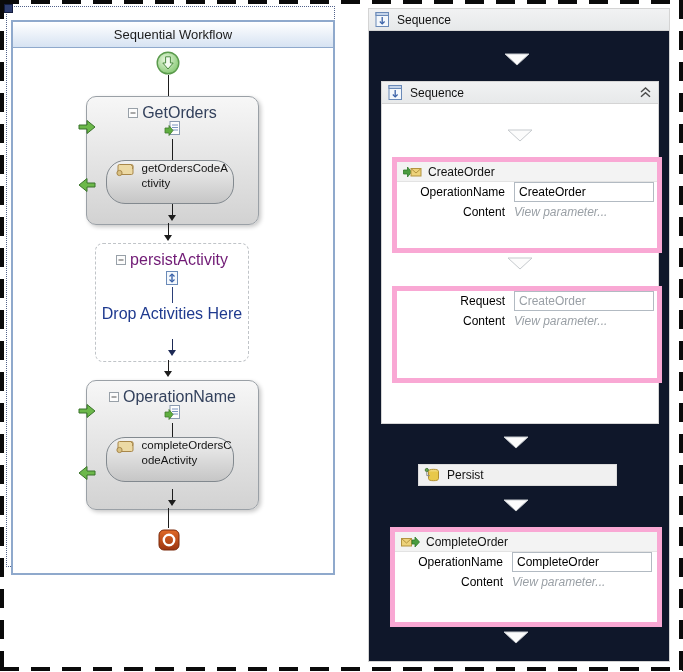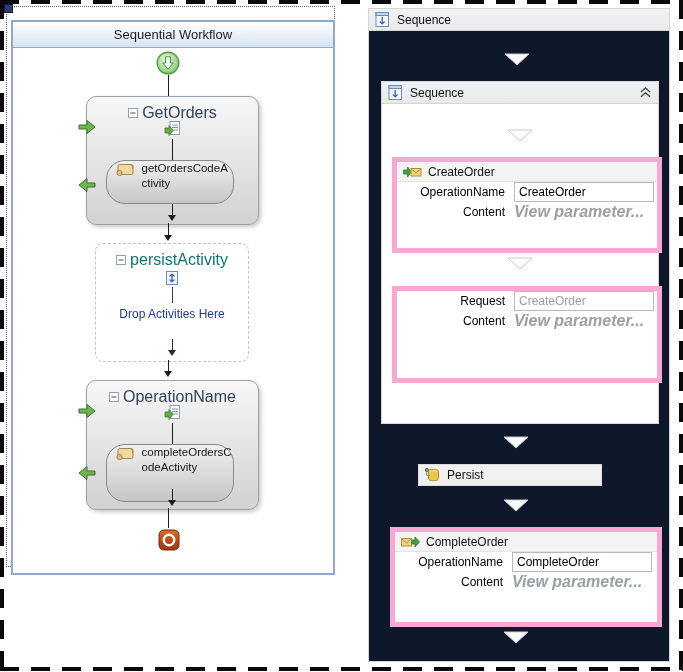--- a/index.html
+++ b/index.html
@@ -22,44 +22,44 @@
   .wf-canvas{position:relative;width:100%;height:523px;background:#fff;}
 
   .vline{position:absolute;width:1px;background:#1d1d1d;}
   .arrowhead{position:absolute;width:0;height:0;border-left:4px solid transparent;border-right:4px solid transparent;border-top:6px solid #1d1d1d;}
 
   .act-box{position:absolute;border:1px solid #9aa0a6;border-radius:10px;
            background:linear-gradient(#f7f7f7,#d2d2d2);box-shadow:2px 2px 4px rgba(0,0,0,.22);}
   .act-box.dashed{border:1px dashed #c0c4c8;background:#fff;box-shadow:none;border-radius:8px;}
   .act-title{position:absolute;left:0;right:0;top:7px;text-align:center;font-size:16px;color:#33415c;
              display:flex;justify-content:center;align-items:center;gap:4px;}
-  .act-title.blue{color:#0f766e;}
+  .act-title.blue{color:#701a75;}
   .child-box{position:absolute;border:1px solid #82898f;border-radius:19px;
              background:linear-gradient(#f0f0f0,#c6c6c6);display:flex;align-items:flex-start;padding-left:8px;box-sizing:border-box;}
   .child-text{width:98px;font-size:11.5px;line-height:15px;color:#141414;word-break:break-all;margin-left:6px;}
-  .drop-hint{position:absolute;left:0;right:0;text-align:center;font-size:12px;line-height:16px;color:#1f3a8f;}
+  .drop-hint{position:absolute;left:0;right:0;text-align:center;font-size:16px;line-height:16px;color:#1f3a8f;}
   .garrow{position:absolute;}
 
   
   .seq-outer{position:absolute;left:368px;top:8px;width:300px;height:652px;border:1px solid #d4d4d4;background:#0f172a;}
   .seq-header{height:22px;background:linear-gradient(#f1f2f3,#e7e9ea);border-bottom:1px solid #d4d4d4;
               display:flex;align-items:center;padding:0 6px;font-size:12px;color:#111;gap:7px;box-sizing:border-box;}
   .seq-header .spacer{flex:1;}
   .seq-inner{position:absolute;left:12px;top:72px;width:276px;height:341px;border:1px solid #d6d6d6;background:#fff;}
   .tri{position:absolute;}
   .wcf-box{position:absolute;border:5px solid #f9a8d4;background:#fff;}
   .wcf-head{height:20px;background:#f3f3f3;border-bottom:1px solid #e3e3e3;display:flex;align-items:center;
             padding:0 6px;gap:6px;font-size:12px;color:#111;box-sizing:border-box;}
   .prop-row{display:flex;align-items:center;margin:0 8px 0 8px;height:20px;}
   .prop-label{width:100px;text-align:right;padding-right:9px;font-size:12px;color:#000;flex:none;}
   .prop-input{width:130px;height:16px;border:1px solid #b2bac2;font-family:"Liberation Sans",sans-serif;
               font-size:12px;padding:1px 4px;color:#000;background:#fff;}
   .prop-input.ghost{color:#9aa0a6;}
-  .prop-link{font-style:italic;color:#9aa0a6;font-size:16px;font-weight:bold;}
-  .persist-bar{position:absolute;left:49px;top:455px;width:184px;height:22px;background:#f0f0f0;
+  .prop-link{font-style:italic;color:#9aa0a6;font-size:12px;}
+  .persist-bar{position:absolute;left:49px;top:455px;width:199px;height:22px;background:#f0f0f0;
                border:1px solid #dcdcdc;display:flex;align-items:center;gap:7px;padding:0 5px;box-sizing:border-box;
                font-size:12px;color:#111;}
 </style>
 </head>
 <body>
 
 <div class="screen">
 
   <div class="dash top"></div>
   <div class="dash bottom"></div>
@@ -154,21 +154,21 @@
           <span>OperationName</span>
         </div>
         <svg style="position:absolute;left:77px;top:23px" width="18" height="18">
           <rect x="6" y="1.5" width="9.5" height="13" fill="#fdfdfd" stroke="#8a9ab0"></rect>
           <line x1="8" y1="5" x2="14" y2="5" stroke="#7a94c0"></line>
           <line x1="8" y1="7.5" x2="14" y2="7.5" stroke="#7a94c0"></line>
           <line x1="8" y1="10" x2="14" y2="10" stroke="#7a94c0"></line>
           <polygon points="1,8 5,8 5,5.5 9,10.5 5,15.5 5,13 1,13" fill="#5fae3f" stroke="#3f7a2f" stroke-width="0.8"></polygon>
         </svg>
         <div class="vline" style="left:85px;top:42px;height:21px"></div>
-        <div class="child-box" style="left:19px;top:63px;width:128px;height:58px">
+        <div class="child-box" style="left:19px;top:56px;width:128px;height:45px">
           <svg width="22" height="17">
             <rect x="3" y="3.5" width="15" height="10" rx="1.5" fill="#ecd9a4" stroke="#a8874a"></rect>
             <circle cx="4.5" cy="12" r="2.6" fill="#d9c183" stroke="#a8874a"></circle>
             <path d="M16 4 q3 1 1.5 4" fill="none" stroke="#a8874a"></path>
           </svg>
           <div class="child-text">completeOrdersCodeActivity</div>
         </div>
         <div class="vline" style="left:85px;top:108px;height:12px"></div>
         <div class="arrowhead" style="left:81px;top:119px"></div>
         <svg class="garrow" style="left:-9px;top:22px" width="18" height="16">

